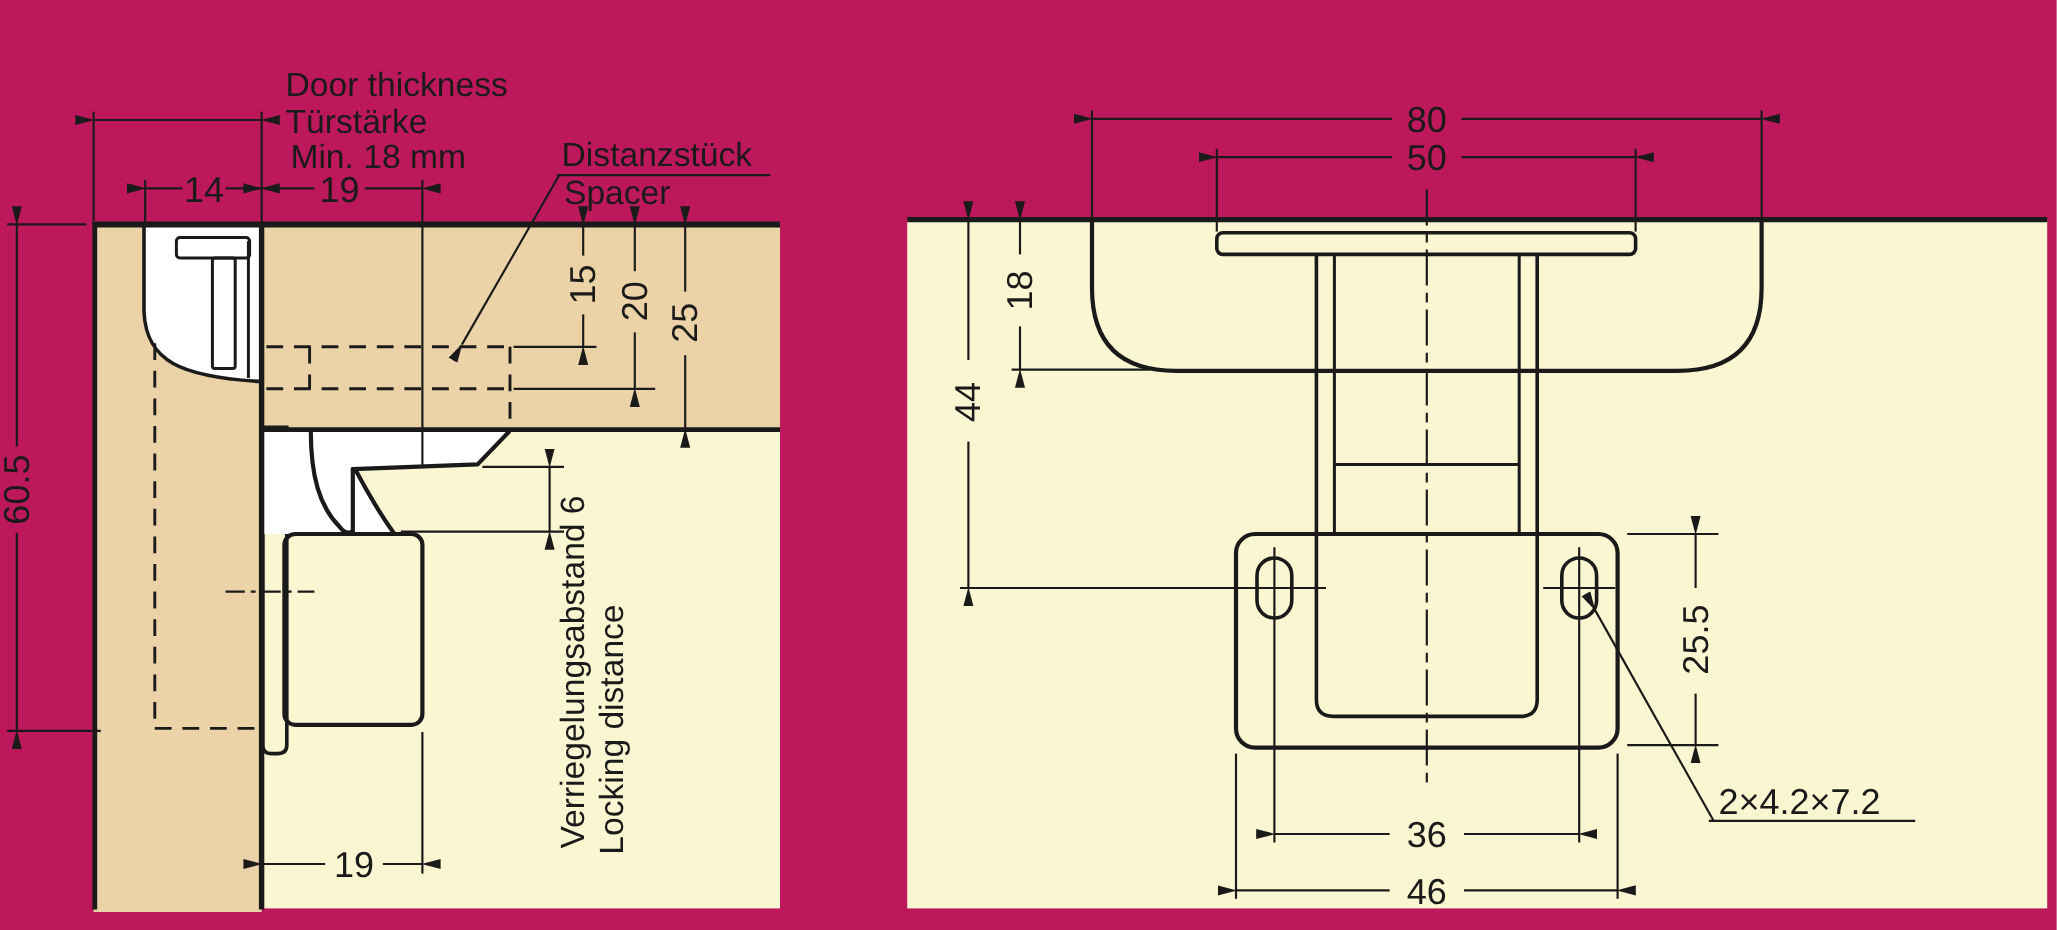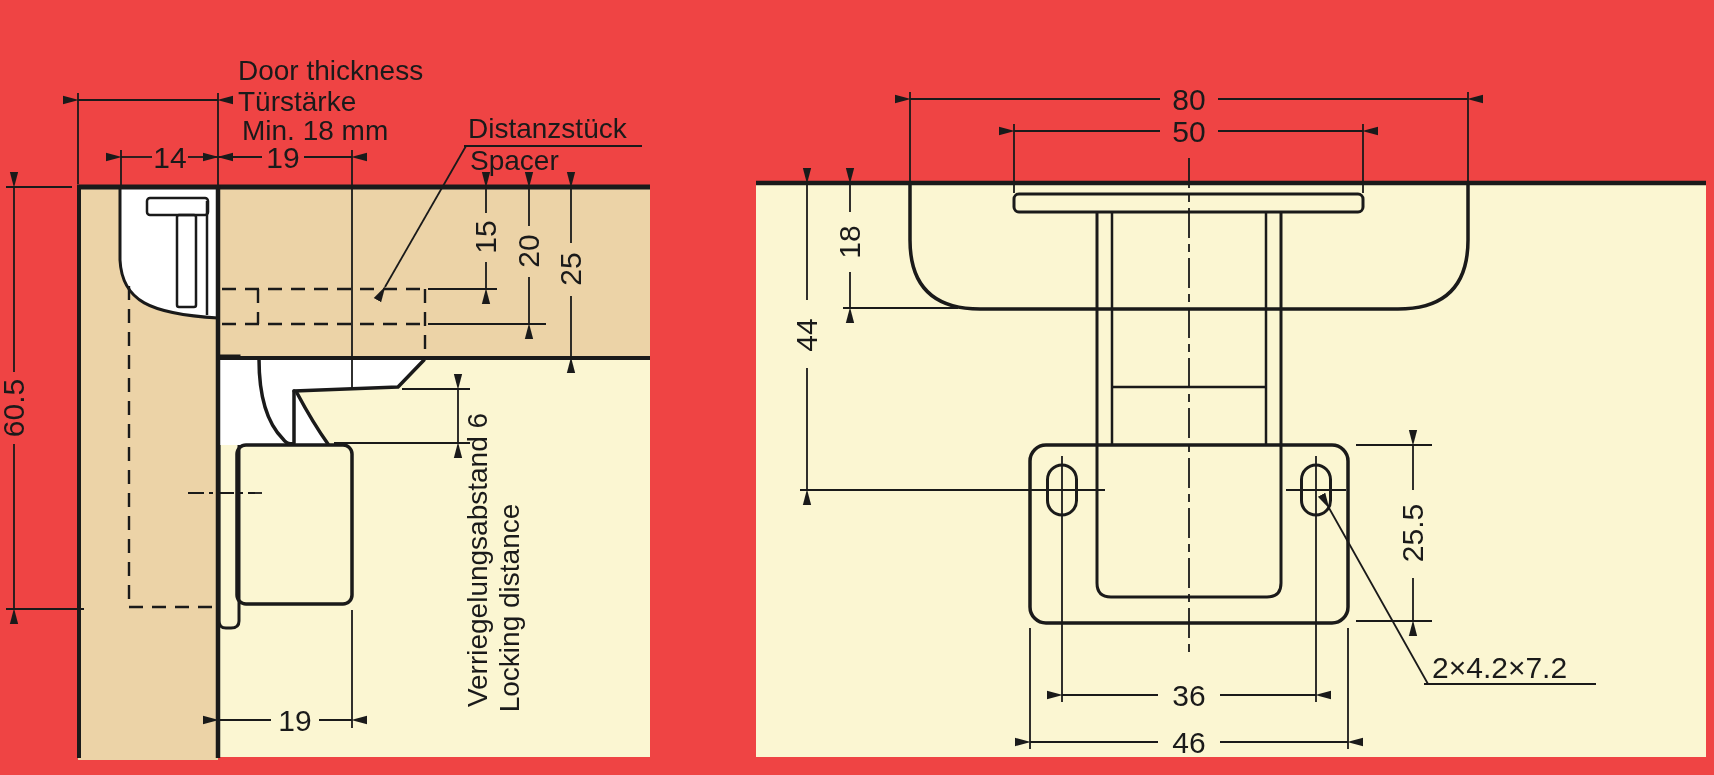--- a/index.html
+++ b/index.html
@@ -1,16 +1,16 @@
 <!DOCTYPE html>
 <html><head>
 <meta charset="utf-8">
 <style>
   html,body{margin:0;padding:0;background:#ffffff;}
-  .stage{width:1714px;height:775px;position:relative;background:#ef4444;overflow:hidden;}
+  .stage{width:1714px;height:775px;position:relative;background:#be185d;overflow:hidden;}
   svg{display:block;font-family:"Liberation Sans", sans-serif;}
   text{fill:#1a1a1a;}
   .dim{font-size:30px;}
   .lbl{font-size:28px;}
   .thick{stroke:#1a1a1a;fill:none;}
   .thin{stroke:#1a1a1a;stroke-width:1.8;fill:none;}
   .dash{stroke:#1a1a1a;stroke-width:2.4;fill:none;stroke-dasharray:14 9;}
 </style>
 </head>
 <body>

